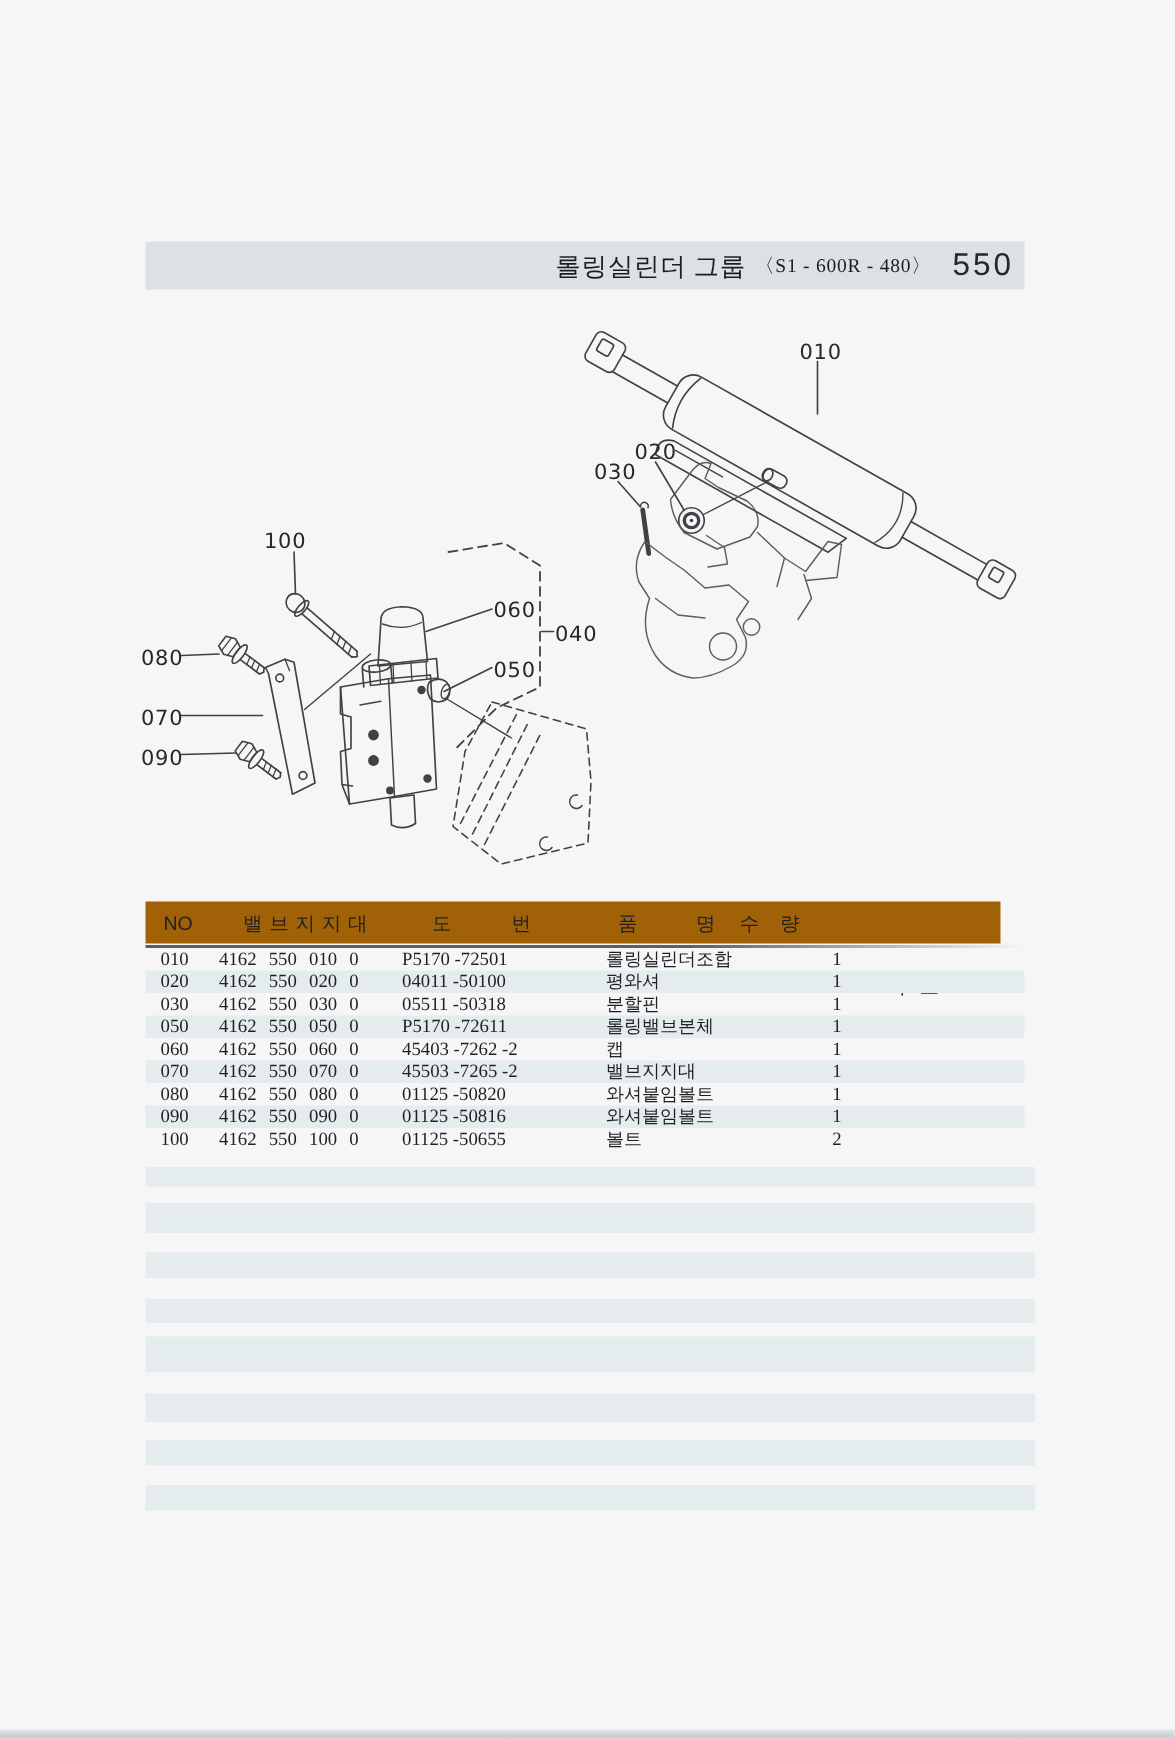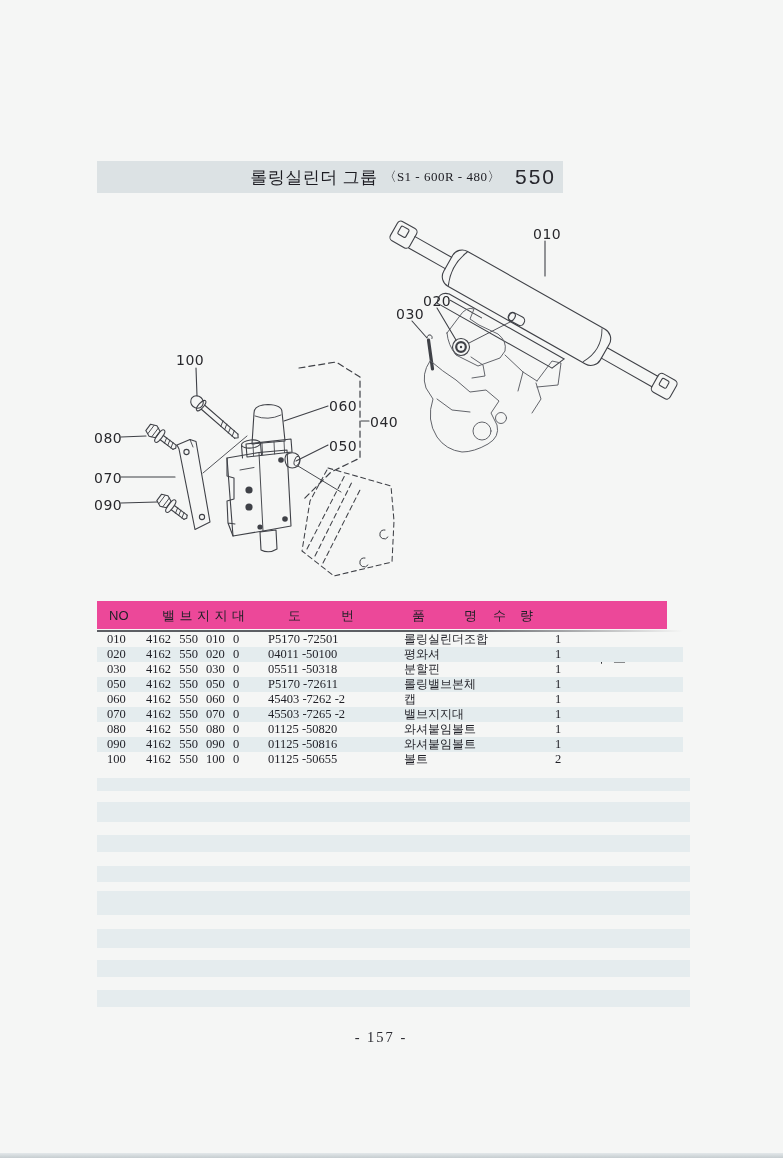--- a/index.html
+++ b/index.html
@@ -5,21 +5,21 @@
   html,body{margin:0;padding:0;}
   body{
     width:783px;height:1158px;position:relative;overflow:hidden;
     background:#f5f6f5;
     font-family:"Liberation Sans","DejaVu Sans",sans-serif;
   }
   .page{position:absolute;inset:0;}
 
   
   .title-bar{
-    position:absolute;left:97px;top:161px;width:466px;height:32px;
+    position:absolute;left:97px;top:161px;width:586px;height:32px;
     background:#dce2e4;
     display:flex;align-items:center;justify-content:flex-end;
     padding-right:7px;box-sizing:border-box;
   }
   .title-kr{
     font-family:"Liberation Serif","DejaVu Serif",serif;
     font-size:17px;color:#1c1c22;letter-spacing:0.5px;
   }
   .title-model{
     font-family:"Liberation Serif","DejaVu Serif",serif;
@@ -30,21 +30,21 @@
     font-size:21px;color:#26262c;margin-left:14px;letter-spacing:2px;
   }
 
   
   .diagram{position:absolute;left:0;top:0;}
   .plabel{font:14px "DejaVu Sans",sans-serif;fill:#28282c;letter-spacing:0.5px;}
 
   
   .ptable{position:absolute;left:97px;top:601px;width:586px;}
   .thead{
-    position:relative;height:28px;background:#ec4899;width:570px;
+    position:relative;height:28px;background:#a16207;width:570px;
   }
   .thead-line{
     position:absolute;left:0;top:29px;width:586px;height:1.5px;
     background:linear-gradient(to right,#5d5f64 0%,#5d5f64 62%,rgba(93,95,100,0) 100%);
   }
   .th{
     position:absolute;top:0;height:28px;line-height:29px;
     font-size:13px;color:#212127;white-space:pre;
   }
   .h1{left:12px;}
@@ -335,15 +335,14 @@
 
   <div class="stripe" style="top:778px;height:13px;"></div>
   <div class="stripe" style="top:802px;height:20px;"></div>
   <div class="stripe" style="top:835px;height:17px;"></div>
   <div class="stripe" style="top:866px;height:16px;"></div>
   <div class="stripe" style="top:891px;height:24px;"></div>
   <div class="stripe" style="top:929px;height:19px;"></div>
   <div class="stripe" style="top:960px;height:17px;"></div>
   <div class="stripe" style="top:990px;height:17px;"></div>
 
-  <div class="pagenum">- 157 -</div>
   <div class="bottom-edge"></div>
 </div>
 
 </body></html>

